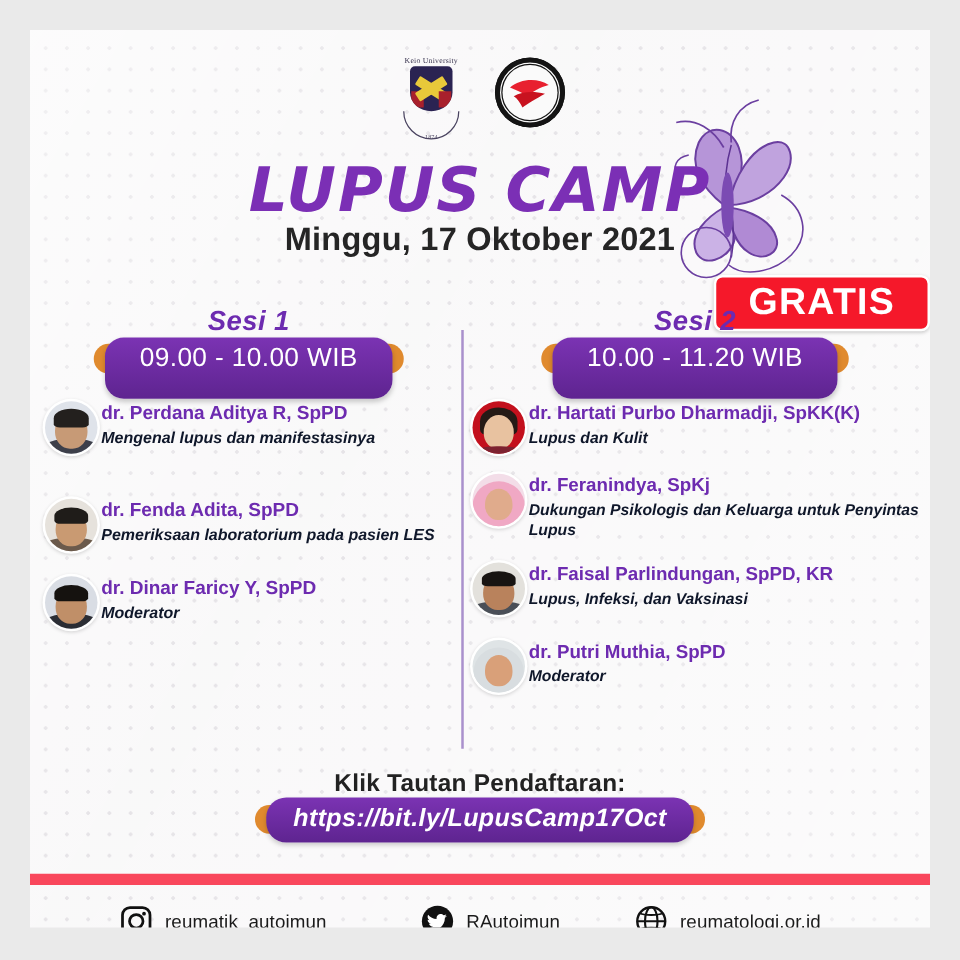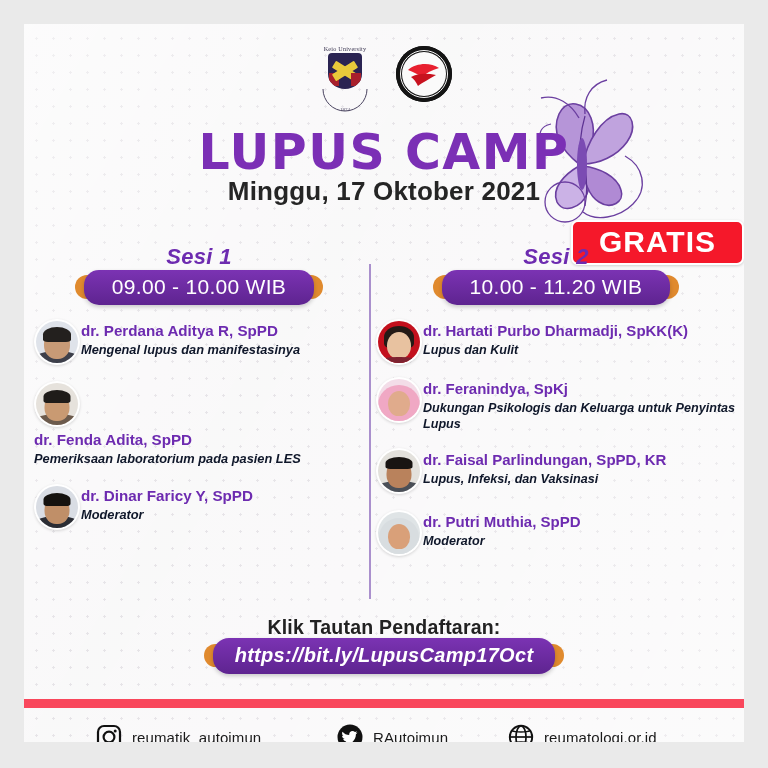--- a/index.html
+++ b/index.html
@@ -48,20 +48,21 @@
   .keio-red-l,.keio-red-r{position:absolute;width:10px;height:13px;background:#a8202c;bottom:3px;}
   .keio-red-l{left:1px;}.keio-red-r{right:1px;}
   .keio-arc{position:absolute;left:50%;top:14px;transform:translateX(-50%);width:52px;height:46px;}
   .ira{width:56px;height:56px;border-radius:50%;background:#111;position:relative;display:block;}
 
   
   #title{
     position:absolute;top:100px;left:0;right:0;text-align:center;
     font-size:49px;font-weight:bold;letter-spacing:1.5px;color:#7b2fb5;
     font-family:"DejaVu Sans", sans-serif;
+    font-style:italic;
   }
   #subtitle{
     position:absolute;top:152px;left:0;right:0;text-align:center;
     font-size:26px;font-weight:bold;color:#252525;letter-spacing:.2px;
   }
   #gratis-wrap{position:absolute;top:196px;left:0;right:0;text-align:right;padding-left:16px;}
   #gratis{
     display:inline-block;background:#f5182a;color:#fff;border-radius:7px;
     padding:3px 26px 5px;font-size:30px;font-weight:bold;letter-spacing:1px;
     border:2px solid #ffffff;line-height:1.1;
@@ -85,21 +86,21 @@
   .pill{
     margin:0 auto;position:relative;display:block;width:fit-content;
   }
   .pill .cap{
     position:absolute;top:0;bottom:0;width:18px;background:#e08a2e;
   }
   .pill .capl{left:-9px;border-radius:14px 0 0 14px;}
   .pill .capr{right:-9px;border-radius:0 14px 14px 0;}
   .pill .body{
     position:relative;z-index:2;background:#6a2a9e;color:#fff;border-radius:15px;
-    padding:5px 28px 7px;font-size:21px;letter-spacing:.3px;
+    padding:5px 28px 21px;font-size:21px;letter-spacing:.3px;
     box-shadow:0 2px 4px rgba(0,0,0,.2);
   }
   .pill .body.grad{background:linear-gradient(180deg,#7b33b3 0%,#5e2490 100%);}
 
   
   .speakers{margin-top:20px;}
   .spk{display:flex;align-items:flex-start;gap:1px;margin-bottom:12px;}
   .spk .avwrap{
     flex:0 0 auto;width:46px;height:46px;border-radius:50%;
     background:#fff;padding:2px;box-shadow:0 1px 3px rgba(0,0,0,.15);
@@ -215,21 +216,21 @@
             <div class="hair" style="width:28px;height:15px;top:6px;background:#23201e;"></div>
           </div>
             </div>
           </div>
         <div class="txt">
           <div class="nm">dr. Perdana Aditya R, SpPD</div>
           <div class="tp">Mengenal lupus dan manifestasinya</div>
         </div>
       </div>
 
-      <div class="spk" style="margin-top:16px;flex-direction:column;">
+      <div class="spk" style="margin-top:32px;">
         <div class="avwrap">
             <div class="av" style="background:#e6e2dc;">
           <div class="face">
             <div class="body-sh" style="width:44px;height:15px;background:#6b5a4c;"></div>
             <div class="head" style="width:25px;height:28px;top:10px;background:#c99a72;"></div>
             <div class="hair" style="width:27px;height:13px;top:7px;background:#1f1c19;"></div>
           </div>
             </div>
           </div>
         <div class="txt">

